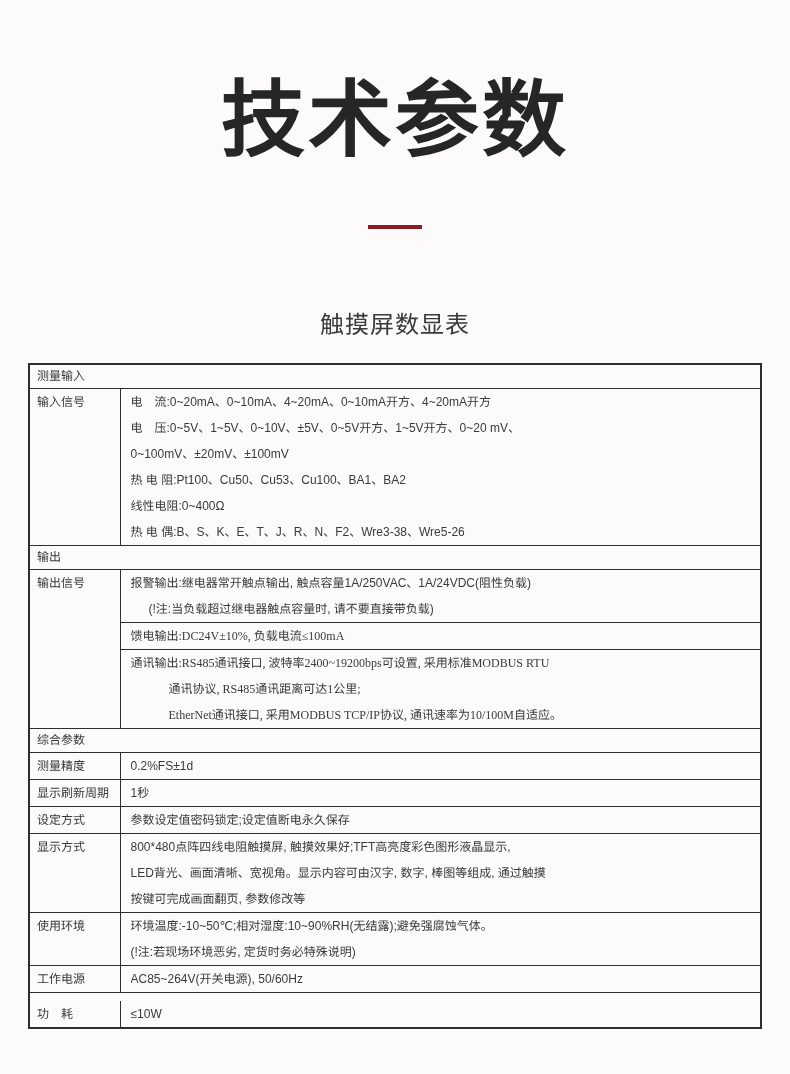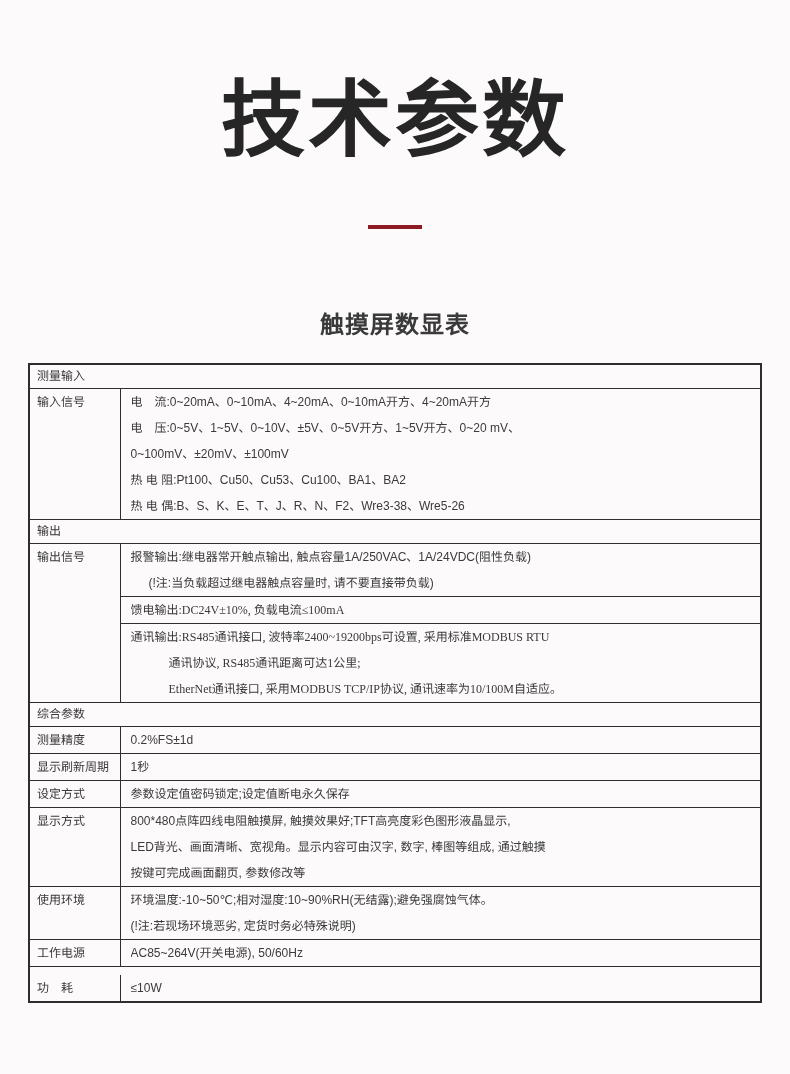--- a/index.html
+++ b/index.html
@@ -25,21 +25,21 @@
   }
   .divider {
     width: 54px; height: 4px;
     margin: 56px auto 0;
     background: #8e1b22;
   }
   .subtitle {
     margin: 76px 0 0;
     text-align: center;
     font-size: 24px;
-    font-weight: 700;
+    font-weight: 400;
     letter-spacing: 1px;
     color: #3a3a3a;
   }
   .spec-table {
     width: 734px;
     margin: 23px auto 0;
     border: 2px solid #2e2e2e;
     font-size: 12px;
   }
   .sec-header {
@@ -95,20 +95,21 @@
     <div class="sec-header">测量输入</div>
 
     <div class="row">
       <div class="label">输入信号</div>
       <div class="content">
         <div class="subcell">
           <div class="line">电　流:0~20mA、0~10mA、4~20mA、0~10mA开方、4~20mA开方</div>
           <div class="line">电　压:0~5V、1~5V、0~10V、±5V、0~5V开方、1~5V开方、0~20 mV、</div>
           <div class="line">0~100mV、±20mV、±100mV</div>
           <div class="line">热 电 阻:Pt100、Cu50、Cu53、Cu100、BA1、BA2</div>
+          <div class="line">线性电阻:0~400Ω</div>
           <div class="line">热 电 偶:B、S、K、E、T、J、R、N、F2、Wre3-38、Wre5-26</div>
         </div>
       </div>
     </div>
 
     <div class="sec-header">输出</div>
 
     <div class="row">
       <div class="label">输出信号</div>
       <div class="content">

